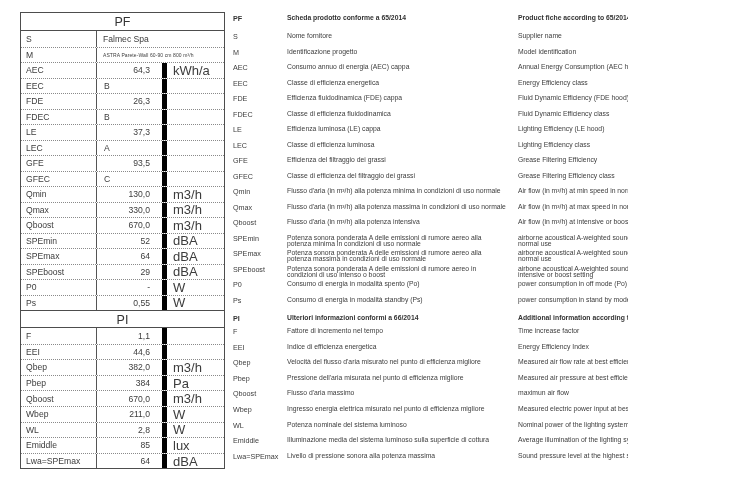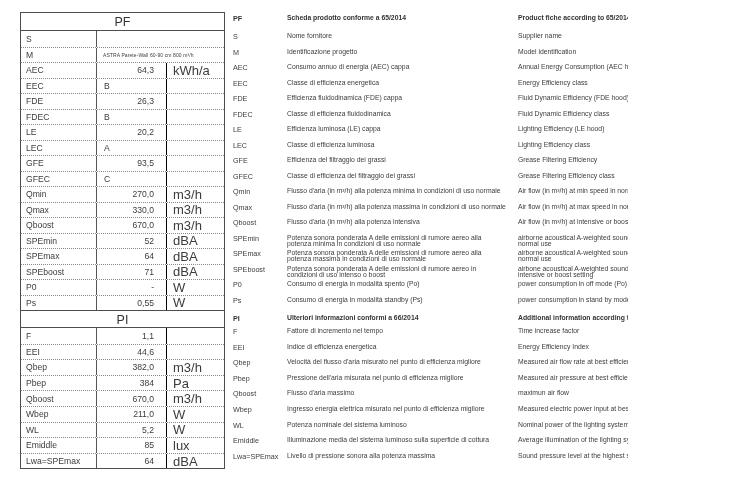--- a/index.html
+++ b/index.html
@@ -20,21 +20,21 @@
   .trow + .sec-header { border-top:1px solid #4d4d4d; }
   .trow { display:flex; height:15.5px; align-items:center; }
   .trow.s1 { height:15.6px; }
   .trow + .trow { border-top:1px dotted #8a8a8a; }
   .c1 {
     width:76px; padding-left:5px; font-size:8.6px; color:#3c3c3c;
     border-right:1px solid #555; align-self:stretch; display:flex; align-items:center;
   }
   .c2 {
     width:70px; padding-right:12px; font-size:8.6px; text-align:right;
-    border-right:1px solid #000000; align-self:stretch; display:flex;
+    border-right:5px solid #000000; align-self:stretch; display:flex;
     align-items:center; justify-content:flex-end;
   }
   .c2.left { text-align:left; justify-content:flex-start; padding-left:7px; padding-right:0; }
   .c2.span { width:127px; border-right:none; text-align:left; justify-content:flex-start; padding-left:6px; padding-right:2px; }
   .c2.small { font-size:5px; letter-spacing:0.1px; }
   .c3 { flex:1; padding-left:6px; font-size:13px; }
   
   .legend { position:absolute; left:233px; top:12px; width:502px; }
   .lrow { display:flex; height:15.5px; padding-top:2px; overflow:visible; }
   .lrow.h1 { height:19px; padding-top:3px; }
@@ -46,20 +46,21 @@
   .lrow.bold .lcode, .lrow.bold .lit, .lrow.bold .len { font-weight:bold; color:#333; }
 </style>
 </head>
 <body>
 
 <div class="page">
   <div class="spec-table">
       <div class="sec-header">PF</div>
       <div class="trow s0">
         <div class="c1">S</div>
+        <div class="c2 span left">Falmec Spa</div>
       </div>
       <div class="trow s0">
         <div class="c1">M</div>
         <div class="c2 span left small">ASTRA Parete-Wall 60-90 cm 800 m³/h</div>
       </div>
       <div class="trow s0">
         <div class="c1">AEC</div>
         <div class="c2">64,3</div>
         <div class="c3">kWh/a</div>
       </div>
@@ -73,41 +74,41 @@
         <div class="c2">26,3</div>
         <div class="c3"></div>
       </div>
       <div class="trow s0">
         <div class="c1">FDEC</div>
         <div class="c2 left">B</div>
         <div class="c3"></div>
       </div>
       <div class="trow s0">
         <div class="c1">LE</div>
-        <div class="c2">20,2</div>
+        <div class="c2">37,3</div>
         <div class="c3"></div>
       </div>
       <div class="trow s0">
         <div class="c1">LEC</div>
         <div class="c2 left">A</div>
         <div class="c3"></div>
       </div>
       <div class="trow s0">
         <div class="c1">GFE</div>
         <div class="c2">93,5</div>
         <div class="c3"></div>
       </div>
       <div class="trow s0">
         <div class="c1">GFEC</div>
         <div class="c2 left">C</div>
         <div class="c3"></div>
       </div>
       <div class="trow s0">
         <div class="c1">Qmin</div>
-        <div class="c2">270,0</div>
+        <div class="c2">130,0</div>
         <div class="c3">m3/h</div>
       </div>
       <div class="trow s0">
         <div class="c1">Qmax</div>
         <div class="c2">330,0</div>
         <div class="c3">m3/h</div>
       </div>
       <div class="trow s0">
         <div class="c1">Qboost</div>
         <div class="c2">670,0</div>
@@ -118,21 +119,21 @@
         <div class="c2">52</div>
         <div class="c3">dBA</div>
       </div>
       <div class="trow s0">
         <div class="c1">SPEmax</div>
         <div class="c2">64</div>
         <div class="c3">dBA</div>
       </div>
       <div class="trow s0">
         <div class="c1">SPEboost</div>
-        <div class="c2">71</div>
+        <div class="c2">29</div>
         <div class="c3">dBA</div>
       </div>
       <div class="trow s0">
         <div class="c1">P0</div>
         <div class="c2">-</div>
         <div class="c3">W</div>
       </div>
       <div class="trow s0">
         <div class="c1">Ps</div>
         <div class="c2">0,55</div>
@@ -164,21 +165,21 @@
         <div class="c2">670,0</div>
         <div class="c3">m3/h</div>
       </div>
       <div class="trow s1">
         <div class="c1">Wbep</div>
         <div class="c2">211,0</div>
         <div class="c3">W</div>
       </div>
       <div class="trow s1">
         <div class="c1">WL</div>
-        <div class="c2">5,2</div>
+        <div class="c2">2,8</div>
         <div class="c3">W</div>
       </div>
       <div class="trow s1">
         <div class="c1">Emiddle</div>
         <div class="c2">85</div>
         <div class="c3">lux</div>
       </div>
       <div class="trow s1">
         <div class="c1">Lwa=SPEmax</div>
         <div class="c2">64</div>

